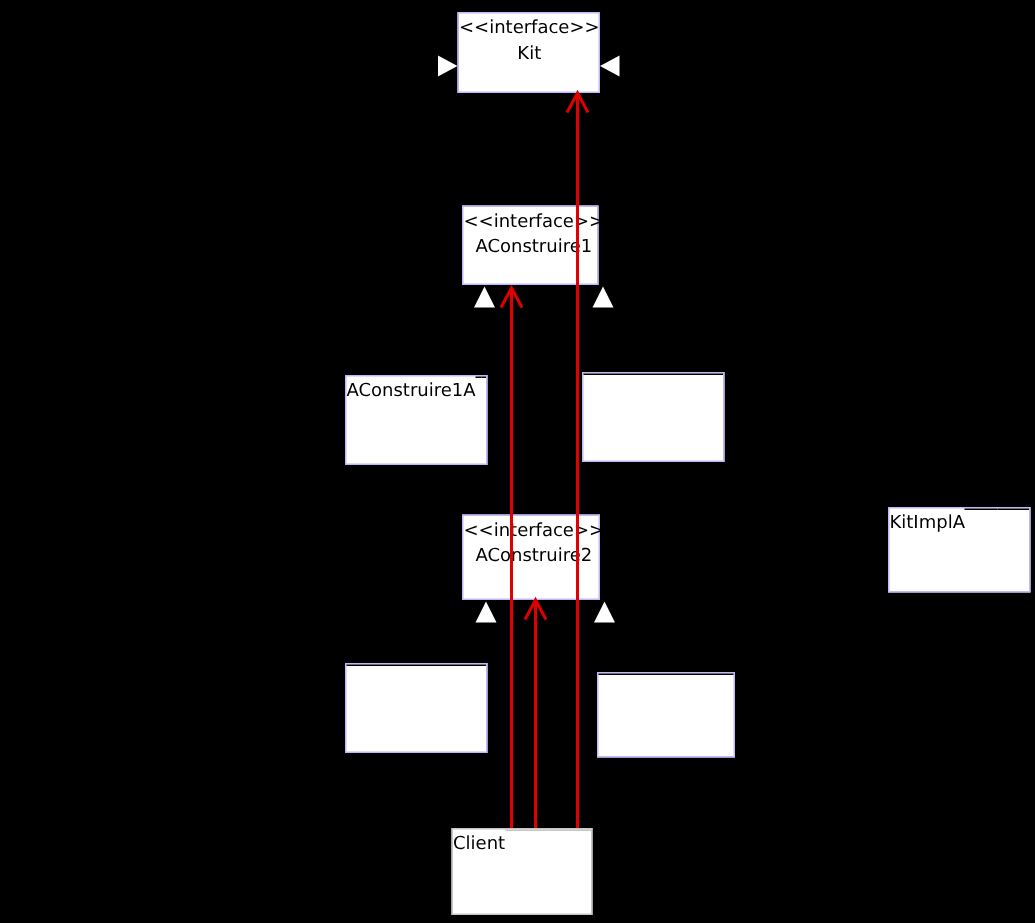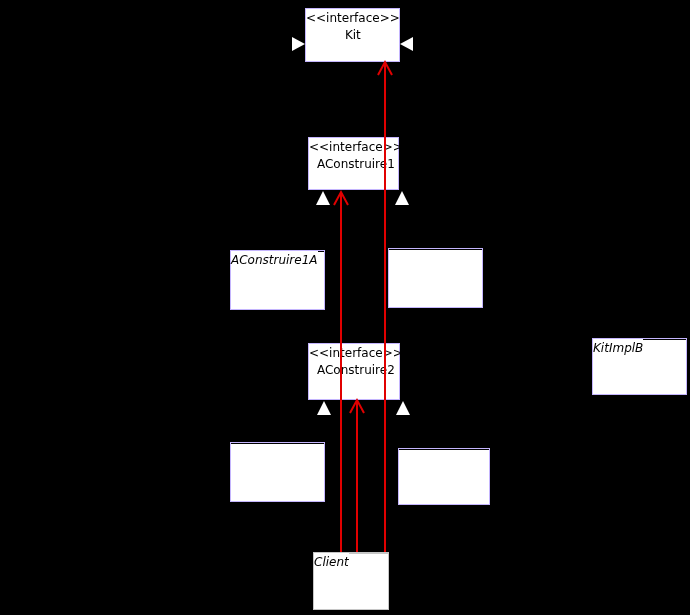--- a/index.html
+++ b/index.html
@@ -9,21 +9,21 @@
   }
   .uml-box{
     position:absolute;background:#ffffff;border:1px solid #c4b5fd;
     box-sizing:border-box;display:flex;flex-direction:row;
     font-size:12px;color:#000000;text-align:center;
   }
   .title{flex:0 0 auto;}
   .iface .title{height:37px;padding-top:1px;}
   .stereo,.cname{line-height:17px;white-space:nowrap;}
   .cls .title{height:19px;}
-  .cls .cname,.client-box .cname{line-height:19px;font-style:italic;}
+  .cls .cname,.client-box .cname{line-height:19px;}
   .compartment{flex:1 1 0;border-top:1px solid #000000;}
   .client-box{border-color:#c6c6c6;}
   .client-box .compartment{border-top-color:#c6c6c6;}
   .overlay{position:absolute;left:0;top:0;}
 </style>
 </head>
 <body>
 
 <div class="canvas">
 
@@ -52,21 +52,21 @@
   </div>
 
   <div class="uml-box cls" style="left:388px;top:248px;width:95px;height:60px">
     <div class="compartment"></div>
     <div class="compartment"></div>
   </div>
 
 
   <div class="uml-box cls" style="left:592px;top:338px;width:95px;height:57px">
     <div class="title">
-      <div class="cname">KitImplB</div>
+      <div class="cname">KitImplA</div>
     </div>
     <div class="compartment"></div>
     <div class="compartment"></div>
   </div>
 
   <div class="uml-box iface" style="left:308px;top:343px;width:92px;height:57px">
     <div class="title">
       <div class="stereo">&lt;&lt;interface&gt;&gt;</div>
       <div class="cname">AConstruire2</div>
     </div>
@@ -76,21 +76,21 @@
   <div class="uml-box cls" style="left:230px;top:442px;width:95px;height:60px">
     <div class="compartment"></div>
     <div class="compartment"></div>
   </div>
 
   <div class="uml-box cls" style="left:398px;top:448px;width:92px;height:57px">
     <div class="compartment"></div>
     <div class="compartment"></div>
   </div>
 
-  <div class="uml-box cls client-box" style="left:313px;top:552px;width:76px;height:58px">
+  <div class="uml-box cls client-box" style="left:301px;top:552px;width:94px;height:58px">
     <div class="title">
       <div class="cname">Client</div>
     </div>
     <div class="compartment"></div>
     <div class="compartment"></div>
   </div>
 
   <svg class="overlay" width="690" height="615" viewBox="0 0 690 615">
 
     <g stroke="#e10000" stroke-width="2" fill="none">

